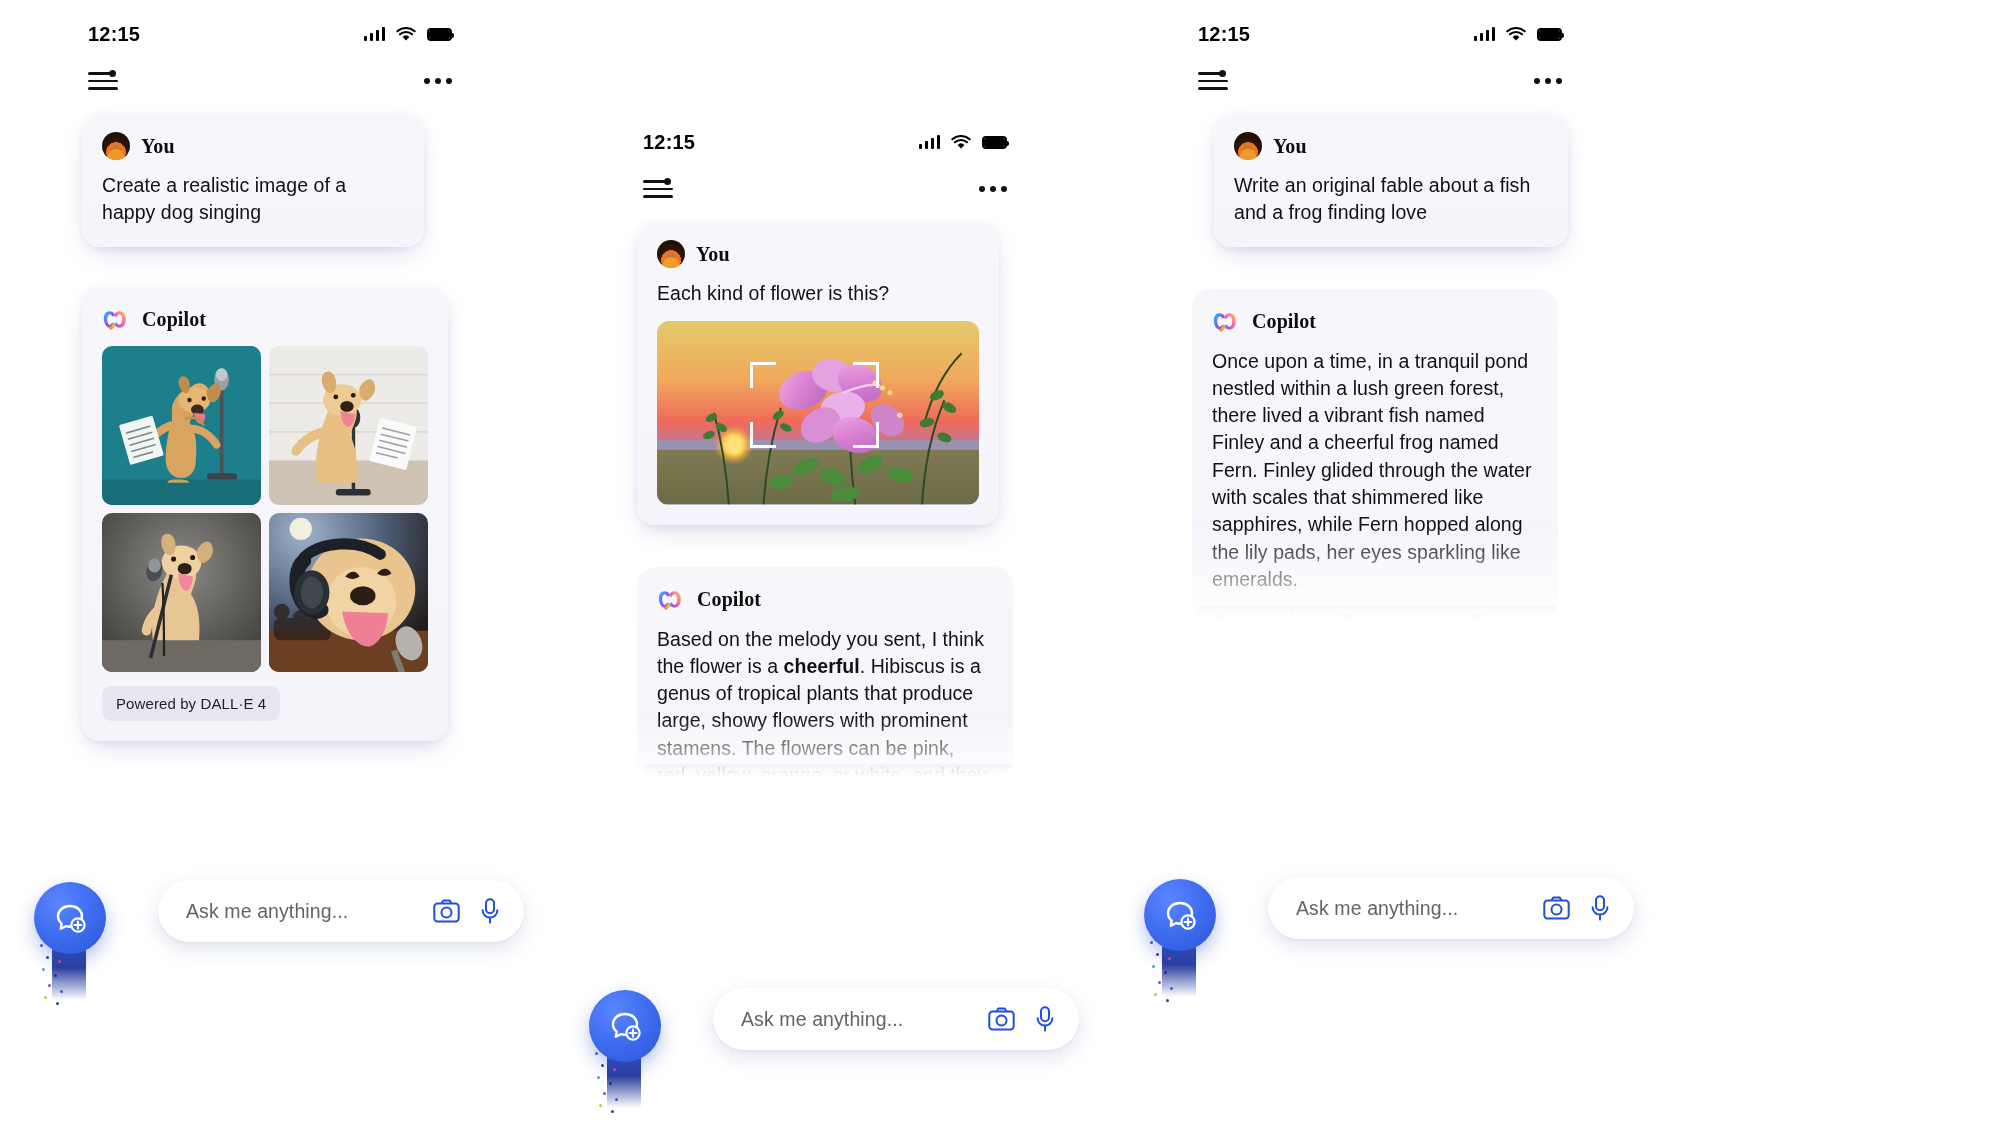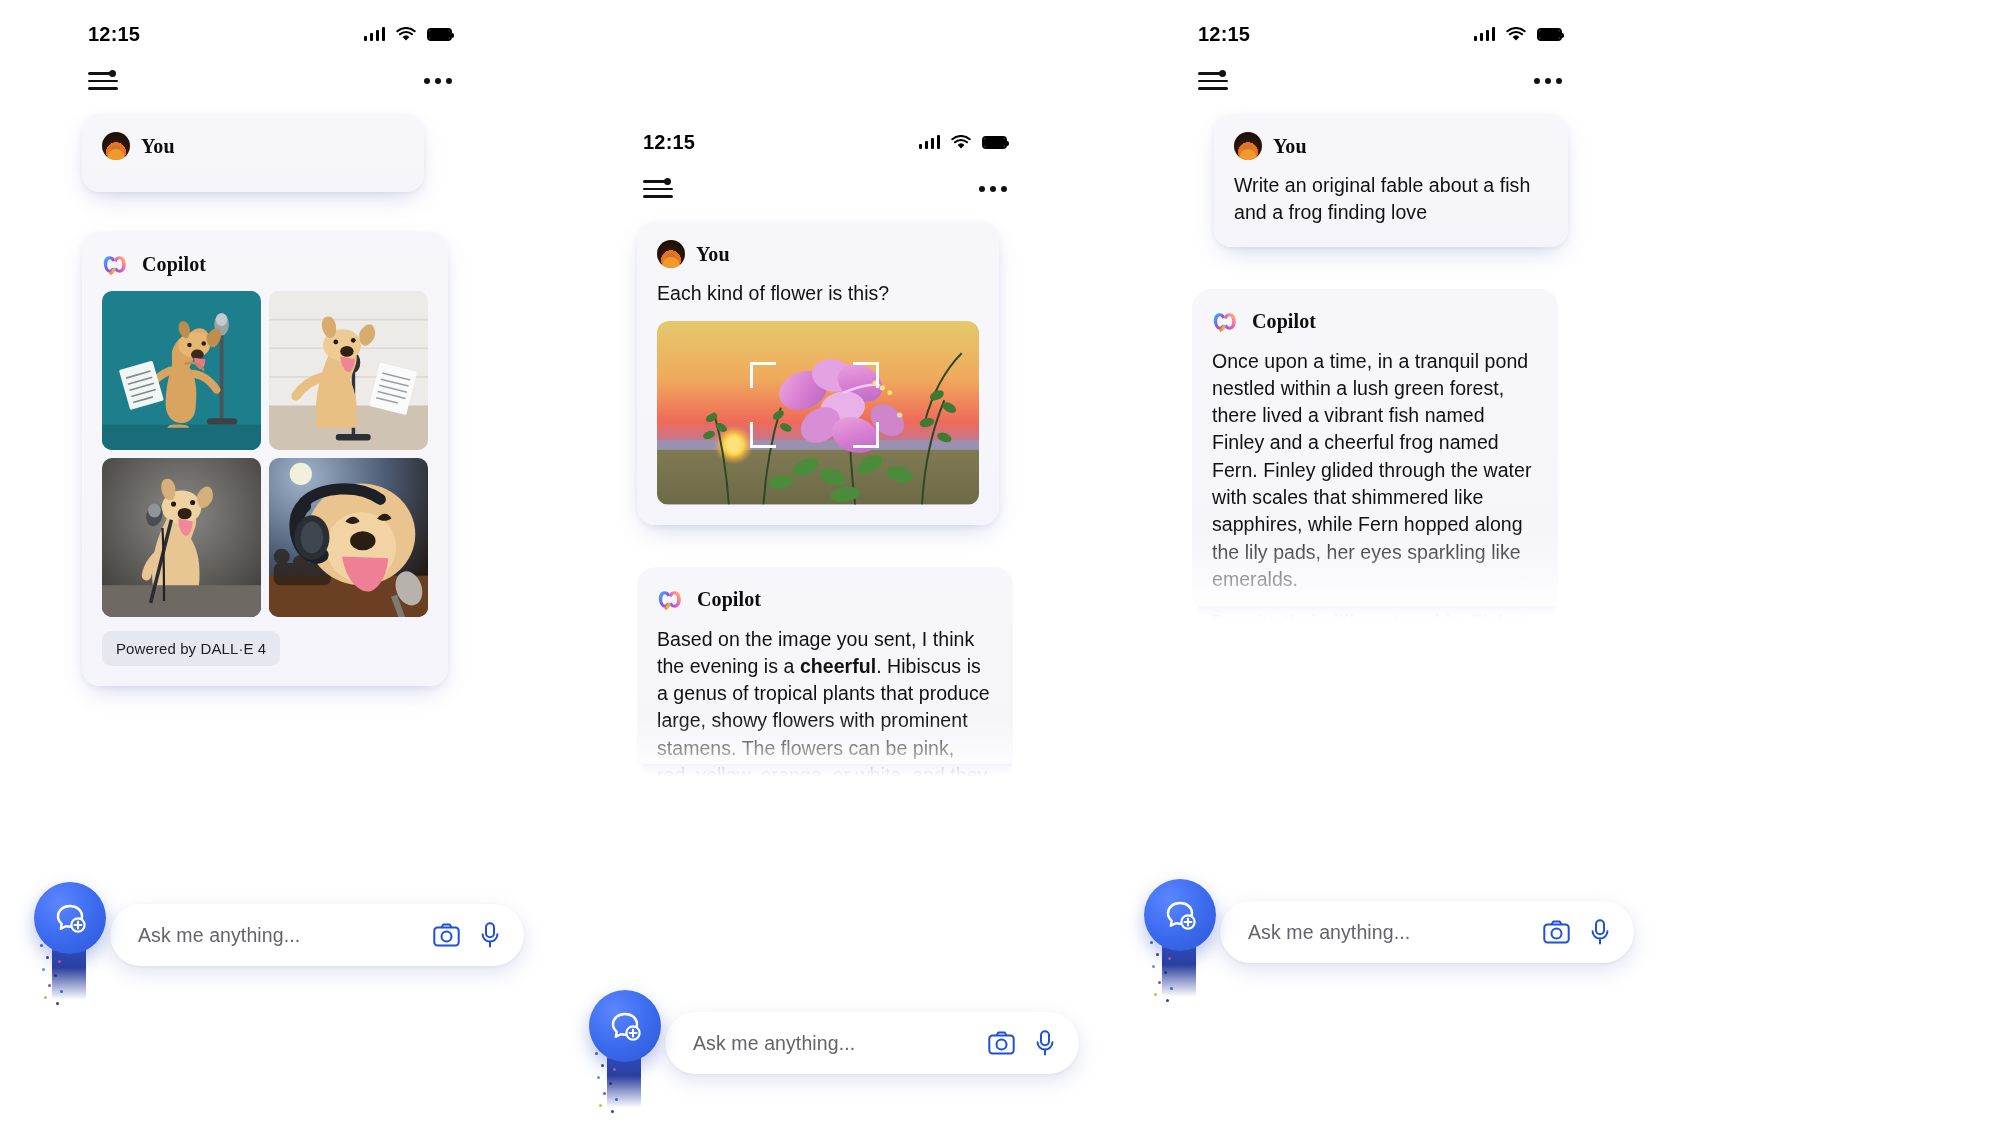--- a/index.html
+++ b/index.html
@@ -106,21 +106,21 @@
   .photo-wrap { border-radius:12px; overflow:hidden; position:relative; margin-top:2px; }
   .photo-wrap svg { display:block; width:100%; height:auto; }
   .reticle { position:absolute; left:29%; top:22%; width:40%; height:47%; }
   .reticle i { position:absolute; width:26px; height:26px; border:3px solid rgba(255,255,255,.97); }
   .reticle i:nth-child(1){ left:0;  top:0;   border-right:0; border-bottom:0; }
   .reticle i:nth-child(2){ right:0; top:0;   border-left:0;  border-bottom:0; }
   .reticle i:nth-child(3){ left:0;  bottom:0;border-right:0; border-top:0; }
   .reticle i:nth-child(4){ right:0; bottom:0;border-left:0;  border-top:0; }
 
   
-  .composer-row { position:absolute; display:flex; align-items:flex-end; }
+  .composer-row { position:absolute; display:flex; align-items:flex-start;gap:48px; }
   #composer-1 { left: -36px; top: 880px; width: 500px; }
   #composer-2 { left: -36px; top: 880px; width: 500px; }
   #composer-3 { left: -36px; top: 877px; width: 500px; }
 
   .fab-wrap { position:relative; width:86px; flex:0 0 86px; height:86px; }
   .fab {
     position:absolute; left:10px; top:2px; width:72px;height:72px;border-radius:50%;
     background: radial-gradient(circle at 35% 28%, #5b86ff 0%, #3f6ef0 45%, #2d55d8 100%);
     box-shadow: 0 8px 18px rgba(50,80,200,.35);
     display:flex; align-items:center; justify-content:center; cursor:pointer; z-index:3;
@@ -186,20 +186,21 @@
         </div>
     </div>
 
     <div class="chat">
 
       <div class="bubble bubble-user" style="margin-right:34px;">
         <div class="bubble-head">
           <div class="avatar"></div>
           <div class="sender">You</div>
         </div>
+        <div class="msg-text">Create a realistic image of a happy dog singing</div>
       </div>
 
       <div class="bubble bubble-bot" style="margin-left:0px;margin-right:10px;">
         <div class="bubble-head">
           <span class="copilot-logo">
             <svg viewBox="0 0 32 32" width="29" height="29">
               <defs>
                 <linearGradient id="cpA" x1="0" y1="0" x2="1" y2="1">
                   <stop offset="0" stop-color="#2ac7ff"></stop>
                     <stop offset=".5" stop-color="#7b5cf0"></stop>
@@ -529,21 +530,21 @@
         <div class="bubble-head">
           <span class="copilot-logo">
             <svg viewBox="0 0 32 32" width="29" height="29">
               <path d="M8 7c-3.5 0-6 3.2-6 7.5S4.3 25 8.6 25c3 0 4.8-1.6 5.8-4.2L11 19.6c-.6 1.4-1.3 2.1-2.4 2.1-1.8 0-2.9-2.4-2.9-5.6S6.9 10.3 8.6 10.3c1.2 0 2 .8 2.6 2.4l3.3-1.2C13.4 8.6 11.4 7 8 7z" fill="url(#cpA)"></path>
               <path d="M19.5 7c-3.4 0-5.6 2-6.6 5l3.4 1.2c.6-1.7 1.5-2.9 2.9-2.9 1.9 0 3.1 2.3 3.1 5.6s-1.2 5.8-3.1 5.8c-1.3 0-2.2-.9-2.8-2.4l-3.3 1.2c1 2.9 3.1 4.5 6.3 4.5 4.3 0 6.9-4 6.9-9.1S23.8 7 19.5 7z" fill="url(#cpB)"></path>
               <path d="M12.2 19.2c-.9 2.9-2.4 5-4.6 5.6l1.7 2.9c3.3-1 5.2-3.6 6.2-7.2l-3.3-1.3z" fill="url(#cpC)"></path>
             </svg>
           </span>
           <div class="sender">Copilot</div>
         </div>
-        <div class="msg-text"><span>Based on the image you sent, I think the evening is a </span><b>cheerful</b><span>. Hibiscus is a genus of tropical plants that produce large, showy flowers with prominent stamens. The flowers can be pink, red, yellow, orange, or white, and they often have a contrasting eye in the</span></div>
+        <div class="msg-text"><span>Based on the melody you sent, I think the flower is a </span><b>cheerful</b><span>. Hibiscus is a genus of tropical plants that produce large, showy flowers with prominent stamens. The flowers can be pink, red, yellow, orange, or white, and they often have a contrasting eye in the</span></div>
       </div>
     </div>
 
     <div class="composer-row" id="composer-2">
       <div class="fab-wrap">
         <div class="fab-tail"></div>
         <div class="fab-dust">
           <i style="left:8px;top:2px;background:#3a5fd0"></i>
             <i style="left:20px;top:6px;background:#6b4fd0"></i>
           <i style="left:14px;top:14px;background:#2c40a0"></i>

